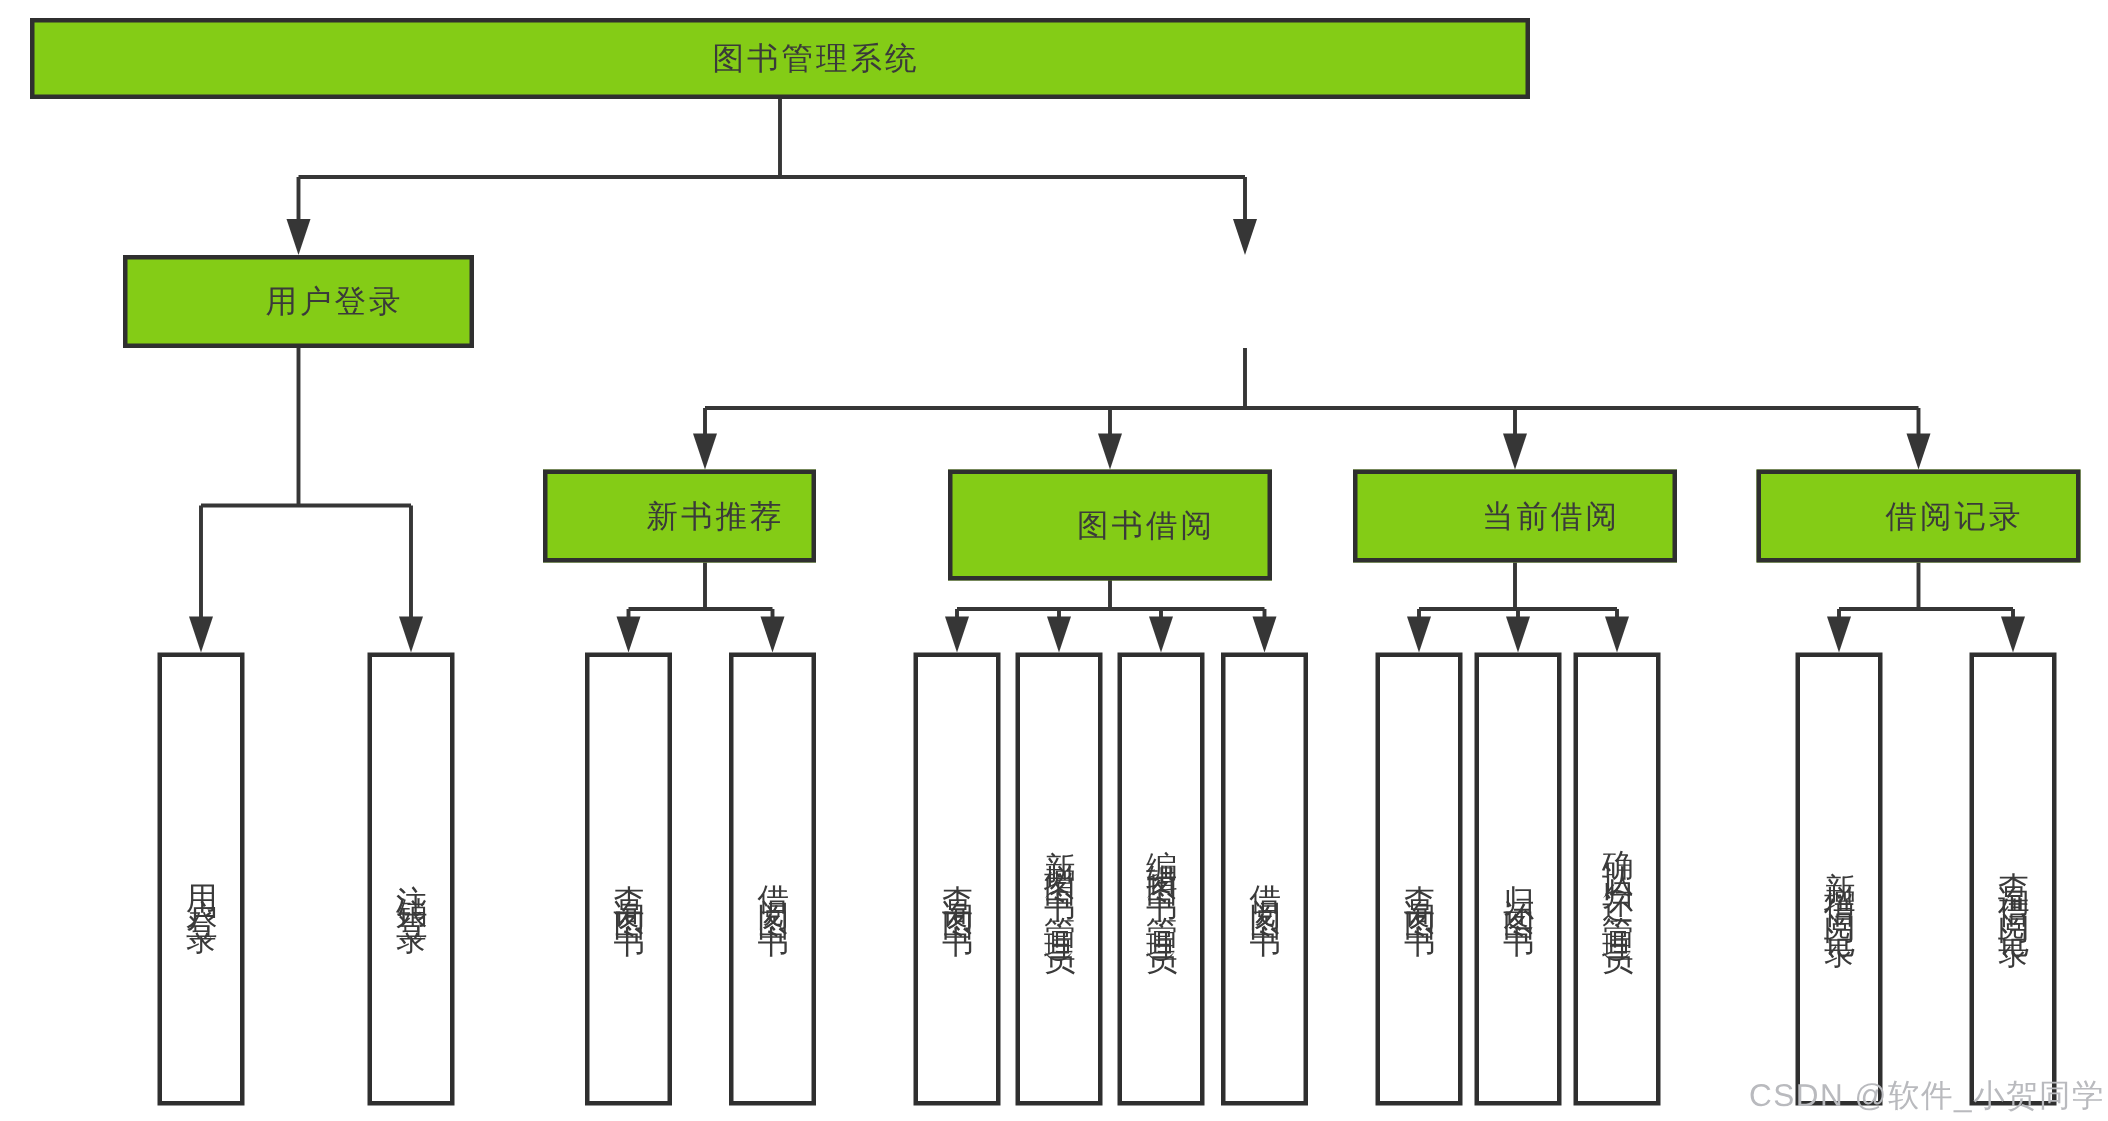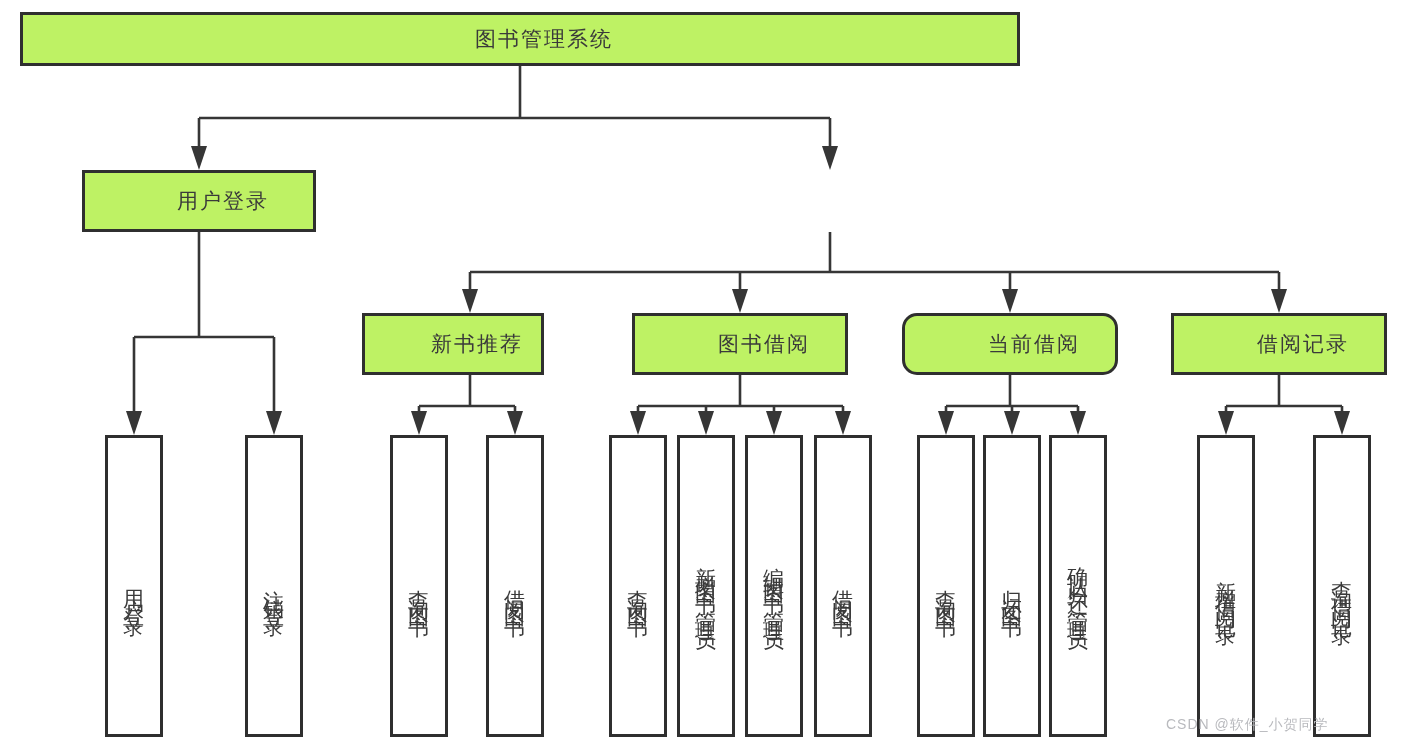--- a/index.html
+++ b/index.html
@@ -19,21 +19,21 @@
     position: absolute;
     left: 0; top: 0;
     width: 1405px;
     height: 747px;
     pointer-events: none;
   }
   .hbox {
     position: absolute;
     box-sizing: border-box;
     border: 3px solid #2f2f2f;
-    background: #bef264;
+    background: #84cc16;
     display: flex;
     align-items: center;
     justify-content: center;
     font-size: 21px;
     letter-spacing: 2px;
     color: #3a3a3a;
     white-space: nowrap;
     padding-left: 48px;
   }
   .leaf {
@@ -54,21 +54,21 @@
     line-height: 1;
     letter-spacing: 9px;
     color: #3a3a3a;
     white-space: nowrap;
     margin-bottom: -9px;
   }
   .watermark {
     position: absolute;
     left: 1166px;
     top: 716px;
-    font-size: 14px;
+    font-size: 21px;
     letter-spacing: 1px;
     color: #b9babe;
     white-space: nowrap;
   }
   path.cline {
     stroke: #363636;
     stroke-width: 2.6;
     fill: none;
   }
   polygon.ahead {
@@ -129,22 +129,22 @@
       <polygon class="ahead" points="1218,411 1234,411 1226,435"></polygon>
       <polygon class="ahead" points="1334,411 1350,411 1342,435"></polygon>
     </g>
   </svg>
 
   <div class="hbox" style="left:20px; top:12px; width:1000px; height:54px;">图书管理系统</div>
 
   <div class="hbox" style="left:82px; top:170px; width:234px; height:62px;">用户登录</div>
 
   <div class="hbox" style="left:362px; top:313px; width:182px; height:62px;">新书推荐</div>
-  <div class="hbox" style="left:632px; top:313px; width:216px; height:62px;">图书借阅</div>
-  <div class="hbox" style="left:902px; top:313px; width:216px; height:62px;border-radius:15px;">当前借阅</div>
+  <div class="hbox" style="left:632px; top:313px; width:216px; height:74px;">图书借阅</div>
+  <div class="hbox" style="left:902px; top:313px; width:216px; height:62px;">当前借阅</div>
   <div class="hbox" style="left:1171px; top:313px; width:216px; height:62px;">借阅记录</div>
 
   <div class="leaf" style="left:105px;">
     <span class="vtext">用户登录</span>
   </div>
   <div class="leaf" style="left:245px;">
     <span class="vtext">注销登录</span>
   </div>
 
   <div class="leaf" style="left:390px;">

